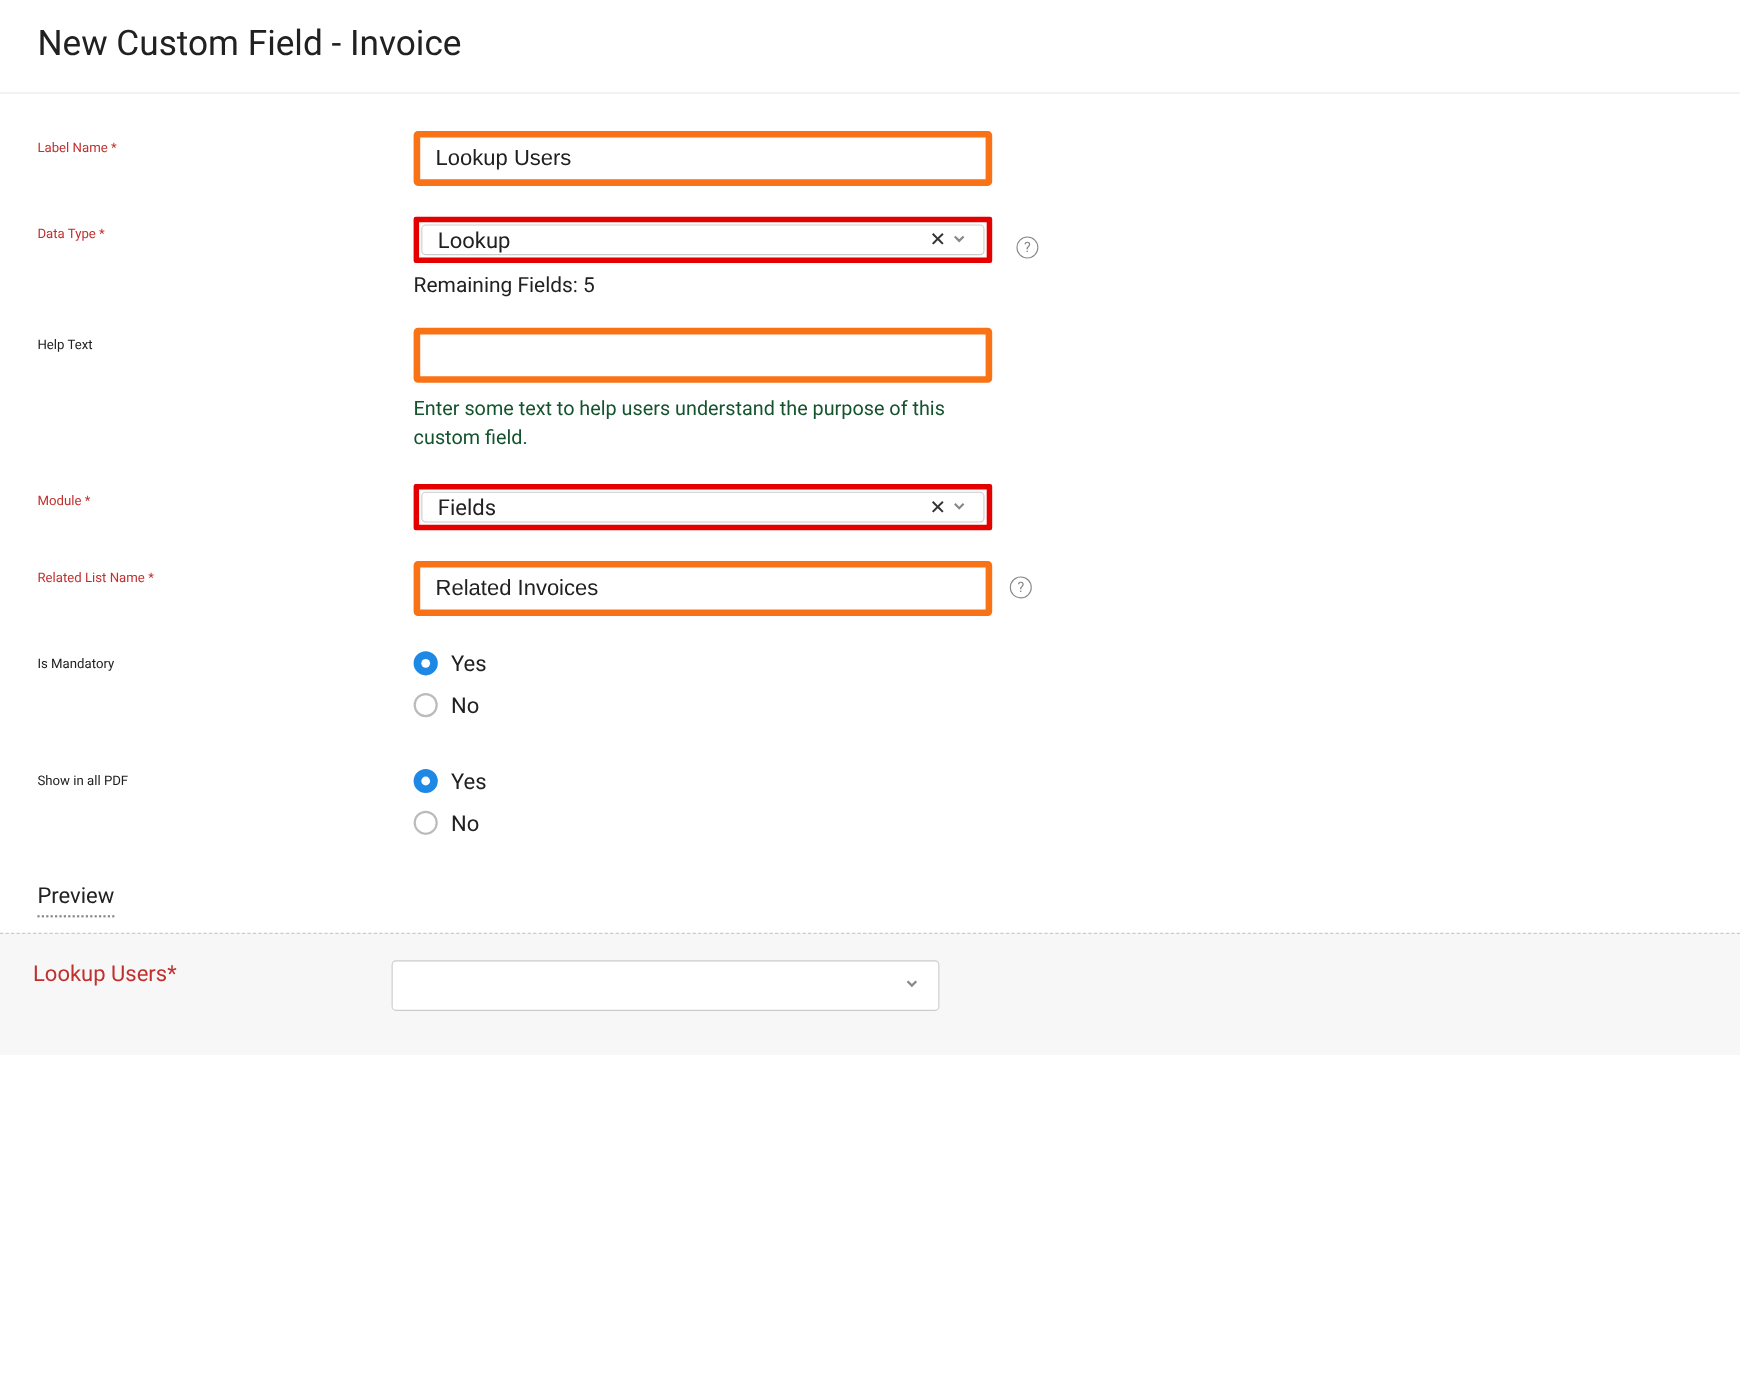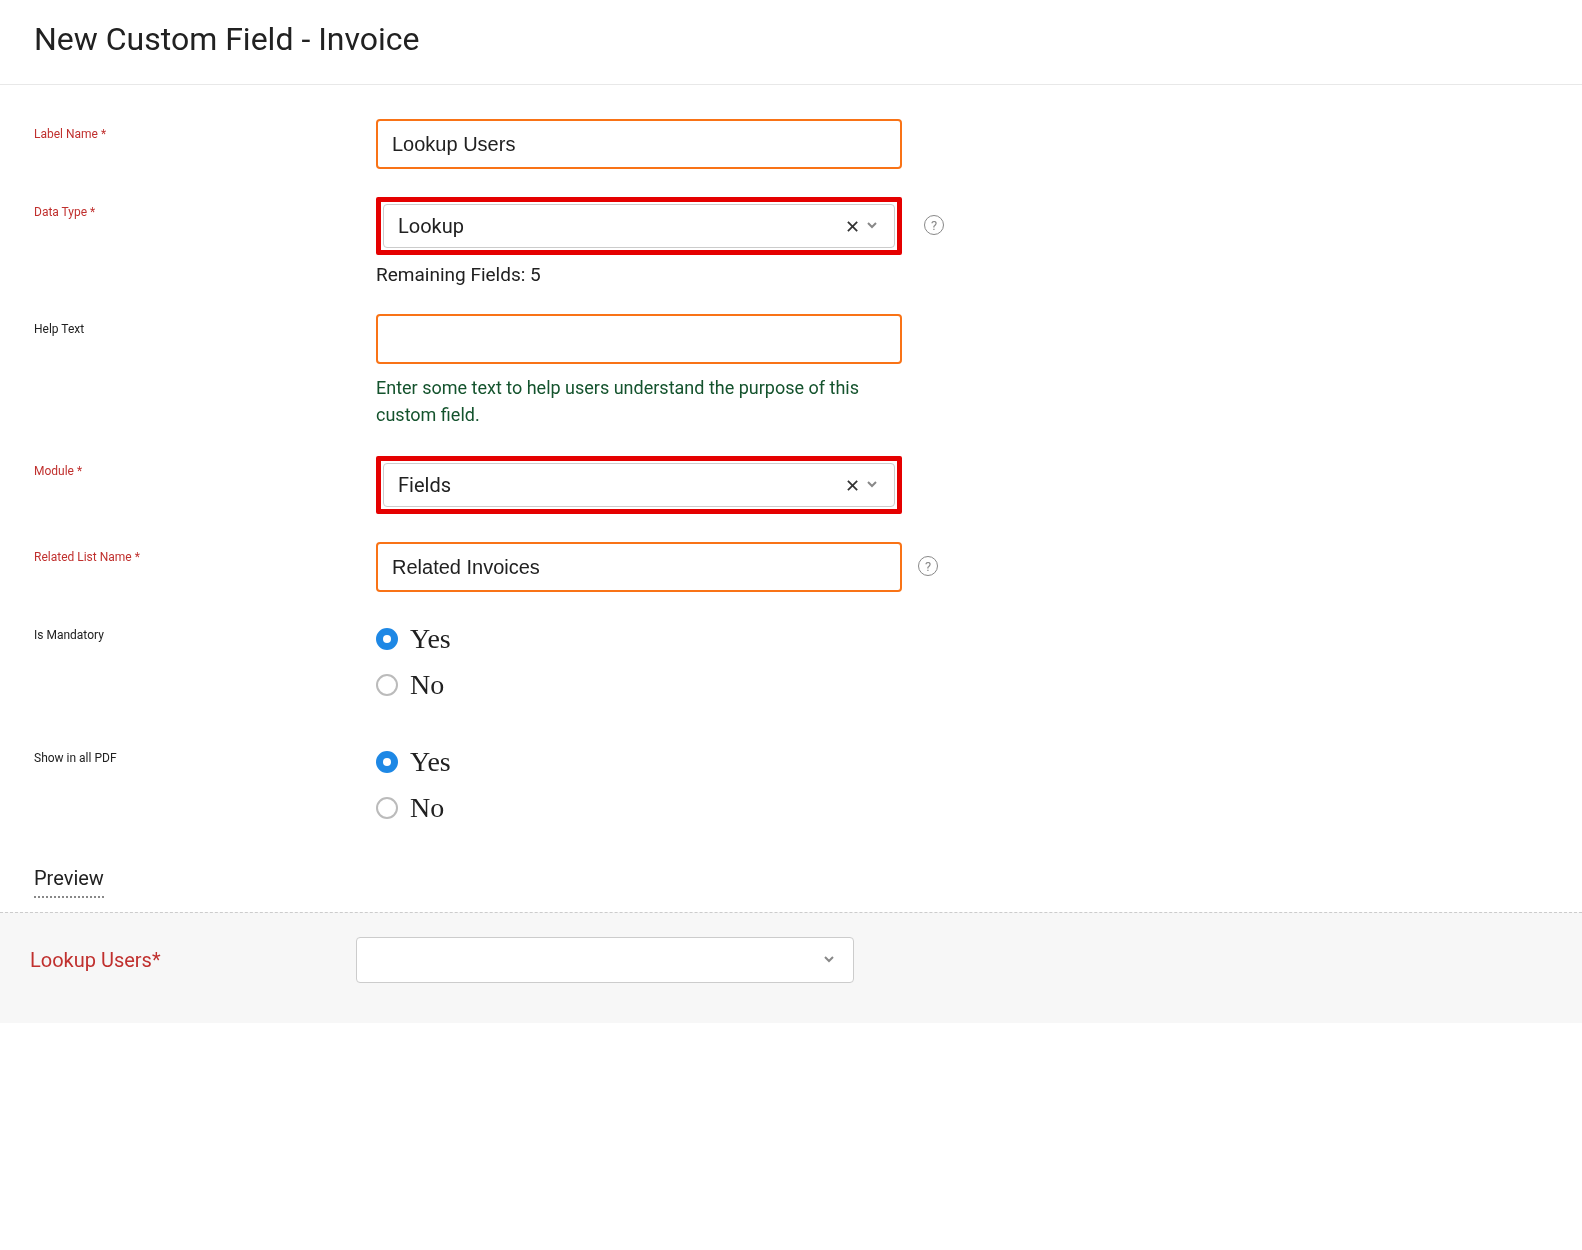--- a/index.html
+++ b/index.html
@@ -34,21 +34,21 @@
     .form-label.required {
       color: #c0302e;
     }
     .form-control-wrap {
       width: 526px;
       position: relative;
     }
     .text-input {
       width: 100%;
       height: 50px;
-      border: 2px solid #f97316;
+      border: 6px solid #f97316;
       border-radius: 4px;
       padding: 16px 14px;
       font-size: 20px;
       color: #212121;
       outline: none;
       background: #fff;
     }
     .select-box {
       width: 100%;
       height: 50px;
@@ -62,21 +62,21 @@
       justify-content: space-between;
       background: #fff;
       cursor: pointer;
     }
     .select-controls { display: flex; align-items: center; gap: 4px; }
     .highlight-box {
       border: 5px solid #e50000;
       padding: 2px;
       border-radius: 2px;
     }
-    .highlight-box .select-box { border: 1px solid #ccc; height: 44px; }
+    .highlight-box .select-box { border: 1px solid #ccc; height: 28px; }
     .hint-text {
       font-size: 18px;
       color: #14532d;
       margin-top: 10px;
       line-height: 1.5;
     }
     .remaining {
       font-size: 19px;
       color: #212121;
       margin-top: 8px;
@@ -119,38 +119,37 @@
       border-color: #1e88e5;
       background: #1e88e5;
     }
     .radio.selected::after {
       content: "";
       width: 8px;
       height: 8px;
       background: #fff;
       border-radius: 50%;
     }
-    .radio-label { font-size: 28px; color: #212121; font-family: Liberation Serif, serif; }
+    .radio-label { font-size: 20px; color: #212121; }
     .preview-heading {
       font-size: 20px;
       color: #212121;
       padding-bottom: 6px;
       border-bottom: 2px dotted #888;
       display: inline-block;
       margin-left: 0;
     }
     .preview-box {
       margin-top: 14px;
       border-top: 1px dashed #ccc;
       background: #f7f7f7;
       padding: 24px 30px 40px;
     }
     .preview-row {
       display: flex;
-      align-items: center;
     }
     .preview-label {
       width: 326px;
       color: #c0302e;
       font-size: 20px;
     }
     .preview-select {
       width: 498px;
       height: 46px;
       border: 1px solid #ccc;

